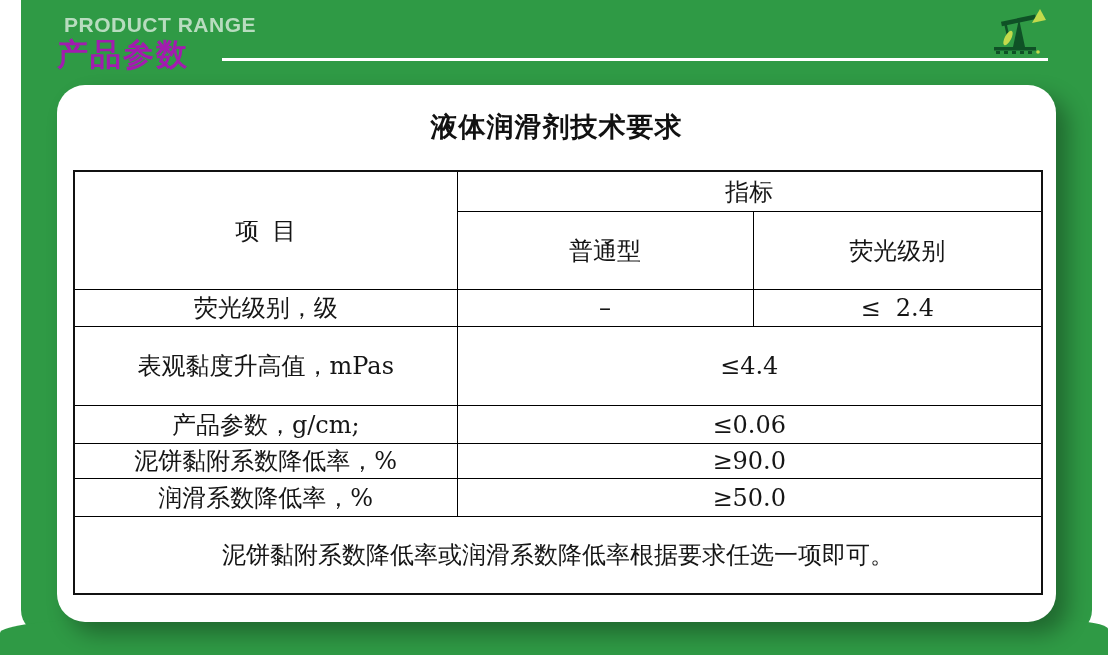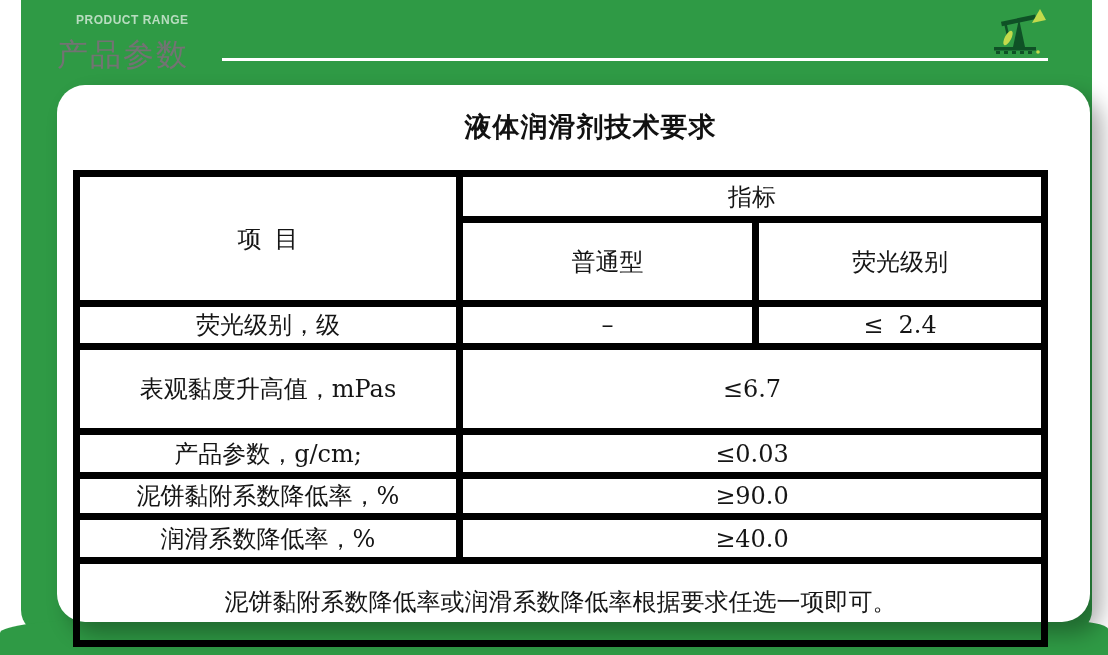--- a/index.html
+++ b/index.html
@@ -13,53 +13,52 @@
     background:#2f9a45;border-radius:0 0 24px 24px;
   }
   
   .bottom-band{
     position:absolute;left:0;bottom:0;width:1108px;height:36px;
     background:#2f9a45;
     border-top-left-radius:120px 14px;border-top-right-radius:70px 10px;
   }
   
   .eyebrow{
-    position:absolute;left:76px;top:13px;
-    font-size:12px;font-weight:700;letter-spacing:.5px;
+    position:absolute;left:64px;top:13px;
+    font-size:21px;font-weight:700;letter-spacing:.5px;
     color:rgba(255,255,255,.66);
   }
   .page-title{
     position:absolute;left:57px;top:34px;
-    font-size:31px;font-weight:400;letter-spacing:2px;color:#737373;
+    font-size:31px;font-weight:700;letter-spacing:2px;color:#a21caf;
   }
   .header-rule{
     position:absolute;left:222px;top:58px;width:826px;height:3px;background:#ffffff;
   }
   .pumpjack{position:absolute;left:988px;top:9px;width:62px;height:48px;}
   
   .card{
     position:absolute;left:57px;top:85px;width:999px;height:537px;
     background:#ffffff;border-radius:28px;
     box-shadow:12px 12px 22px rgba(0,0,0,.32);
-    padding-left:34px;
   }
   .table-title{
     margin-top:24px;text-align:center;
     font-size:27px;font-weight:700;color:#111;letter-spacing:1px;
     font-family:"Liberation Sans",sans-serif;
   }
   table.spec{
     position:absolute;left:16px;top:85px;width:968px;
     border-collapse:collapse;table-layout:fixed;
     font-family:"DejaVu Serif","Liberation Serif",serif;
     font-size:24px;color:#151515;
   }
   table.spec{border:2px solid #111;}
   table.spec td{
-    border:7px solid #000000;text-align:center;vertical-align:middle;
+    border:1px solid #000000;text-align:center;vertical-align:middle;
     padding:0;line-height:1.25;
   }
   td.item-head{letter-spacing:.55em;text-indent:.55em;}
   tr.h1 td{height:39px;}
   tr.h2 td{height:77px;}
   tr.r0 td{height:36px;}
   tr.r1 td{height:78px;text-align:center;}
   tr.r2 td{height:37px;}
   tr.r3 td{height:34px;}
   tr.r4 td{height:37px;}
@@ -123,36 +122,36 @@
         </tr>
 
         <tr class="r0">
           <td>荧光级别，级</td>
           <td class="pre">–</td>
           <td class="pre">≤  2.4</td>
         </tr>
 
         <tr class="r1">
           <td>表观黏度升高值，mPas</td>
-          <td colspan="2" class="val-low">≤6.7</td>
+          <td colspan="2" class="val-low">≤4.4</td>
         </tr>
 
         <tr class="r2">
           <td>产品参数，g/cm;</td>
-          <td colspan="2">≤0.03</td>
+          <td colspan="2">≤0.06</td>
         </tr>
 
         <tr class="r3">
           <td>泥饼黏附系数降低率，%</td>
           <td colspan="2">≥90.0</td>
         </tr>
 
         <tr class="r4">
           <td>润滑系数降低率，%</td>
-          <td colspan="2">≥40.0</td>
+          <td colspan="2">≥50.0</td>
         </tr>
 
         <tr class="foot">
           <td colspan="3">泥饼黏附系数降低率或润滑系数降低率根据要求任选一项即可。</td>
         </tr>
       </tbody>
     </table>
   </div>
 
 </div>

